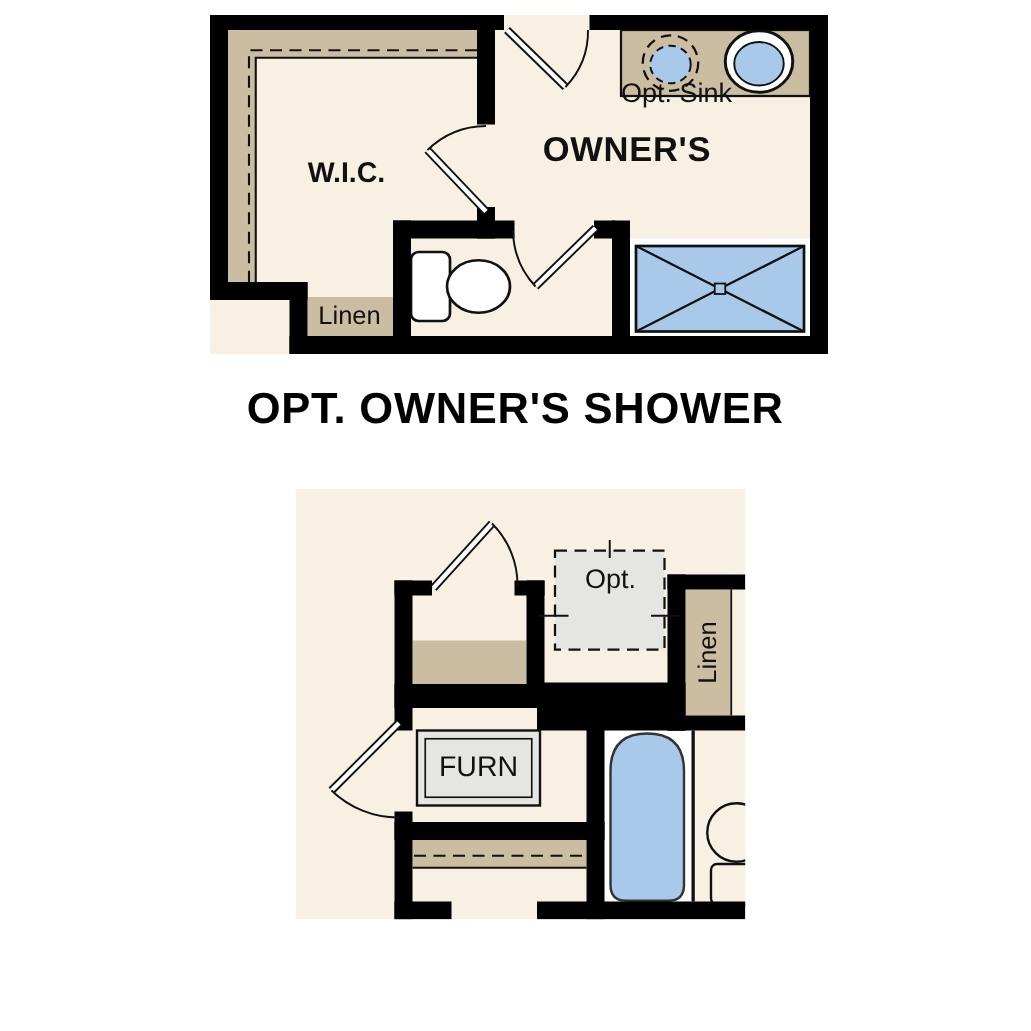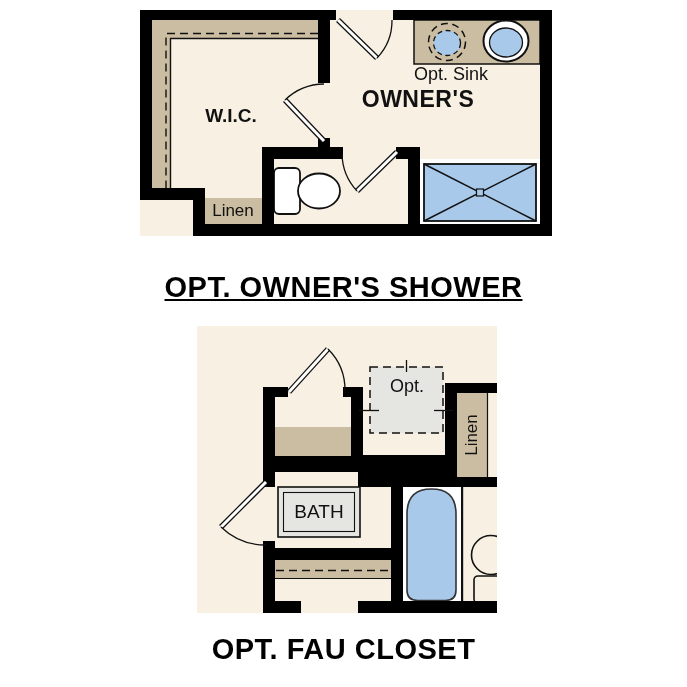--- a/index.html
+++ b/index.html
@@ -9,29 +9,29 @@
   html,body{margin:0;padding:0;background:#fff;}
   body{width:687px;height:687px;font-family:"Liberation Sans",sans-serif;}
   .page{position:relative;width:687px;height:687px;background:var(--page);overflow:hidden;}
   .plan{position:absolute;}
   .plan svg{position:absolute;left:0;top:0;}
   #plan-top{left:140px;top:10px;width:412px;height:226px;}
   #plan-bottom{left:197px;top:326px;width:300px;height:287px;overflow:hidden;}
   .label{position:absolute;color:var(--ink);text-align:center;white-space:nowrap;}
   .lbl-wic{left:41px;top:95px;width:100px;font-size:19px;line-height:22px;font-weight:bold;}
   .lbl-linen-top{left:43px;top:191px;width:100px;font-size:17px;line-height:20px;}
-  .lbl-optsink{left:241px;top:54px;width:140px;font-size:18px;line-height:21px;}
+  .lbl-optsink{left:241px;top:42px;width:140px;font-size:18px;line-height:21px;}
   .lbl-bath{left:188px;top:75px;width:180px;font-size:23px;line-height:28px;font-weight:bold;letter-spacing:.5px;}
   .lbl-pantry{left:56px;top:106px;width:120px;font-size:18px;line-height:21px;}
   .lbl-optref{left:160px;top:49px;width:100px;font-size:18px;line-height:22.5px;}
   .lbl-furn{left:62px;top:175px;width:120px;font-size:19px;line-height:22px;}
   .lbl-linen-v{left:235px;top:99px;width:80px;height:20px;font-size:17px;line-height:20px;transform:rotate(-90deg);}
   .title{position:absolute;left:0;width:687px;text-align:center;font-weight:bold;
          font-size:29px;line-height:34px;color:#000;letter-spacing:.5px;}
-  #title-top{top:270px;text-decoration:underline;}
+  #title-top{top:256px;}
   #title-bottom{top:632px;}
   .floor{fill:var(--floor);}
   .tan{fill:var(--shelf);}
   .blue{fill:var(--fixture);}
   .gray{fill:var(--equipment);}
   .wallg rect{fill:var(--wall);}
   .edge{stroke:#111;stroke-width:1.4;fill:none;}
   .dash{stroke:#111;stroke-width:1.4;fill:none;stroke-dasharray:8,5;}
   .arc{stroke:#111;stroke-width:1.3;fill:none;}
   .leaf-o{stroke:#111;stroke-width:5.5;stroke-linecap:butt;}
@@ -191,18 +191,17 @@
           <line class="leaf-i" x1="266" y1="482" x2="221" y2="527"></line>
           <path class="arc" d="M221,527 A64,64 0 0 0 266,545"></path>
         </g>
       </g>
     </svg>
 
     <div class="label lbl-optref">
       <div>Opt.</div>
     </div>
     <div class="label lbl-linen-v">Linen</div>
-    <div class="label lbl-furn">BATH</div>
+    <div class="label lbl-furn">FURN</div>
   </div>
 
-  <div class="title" id="title-bottom">OPT. FAU CLOSET</div>
 
 </div>
 
 </body></html>

